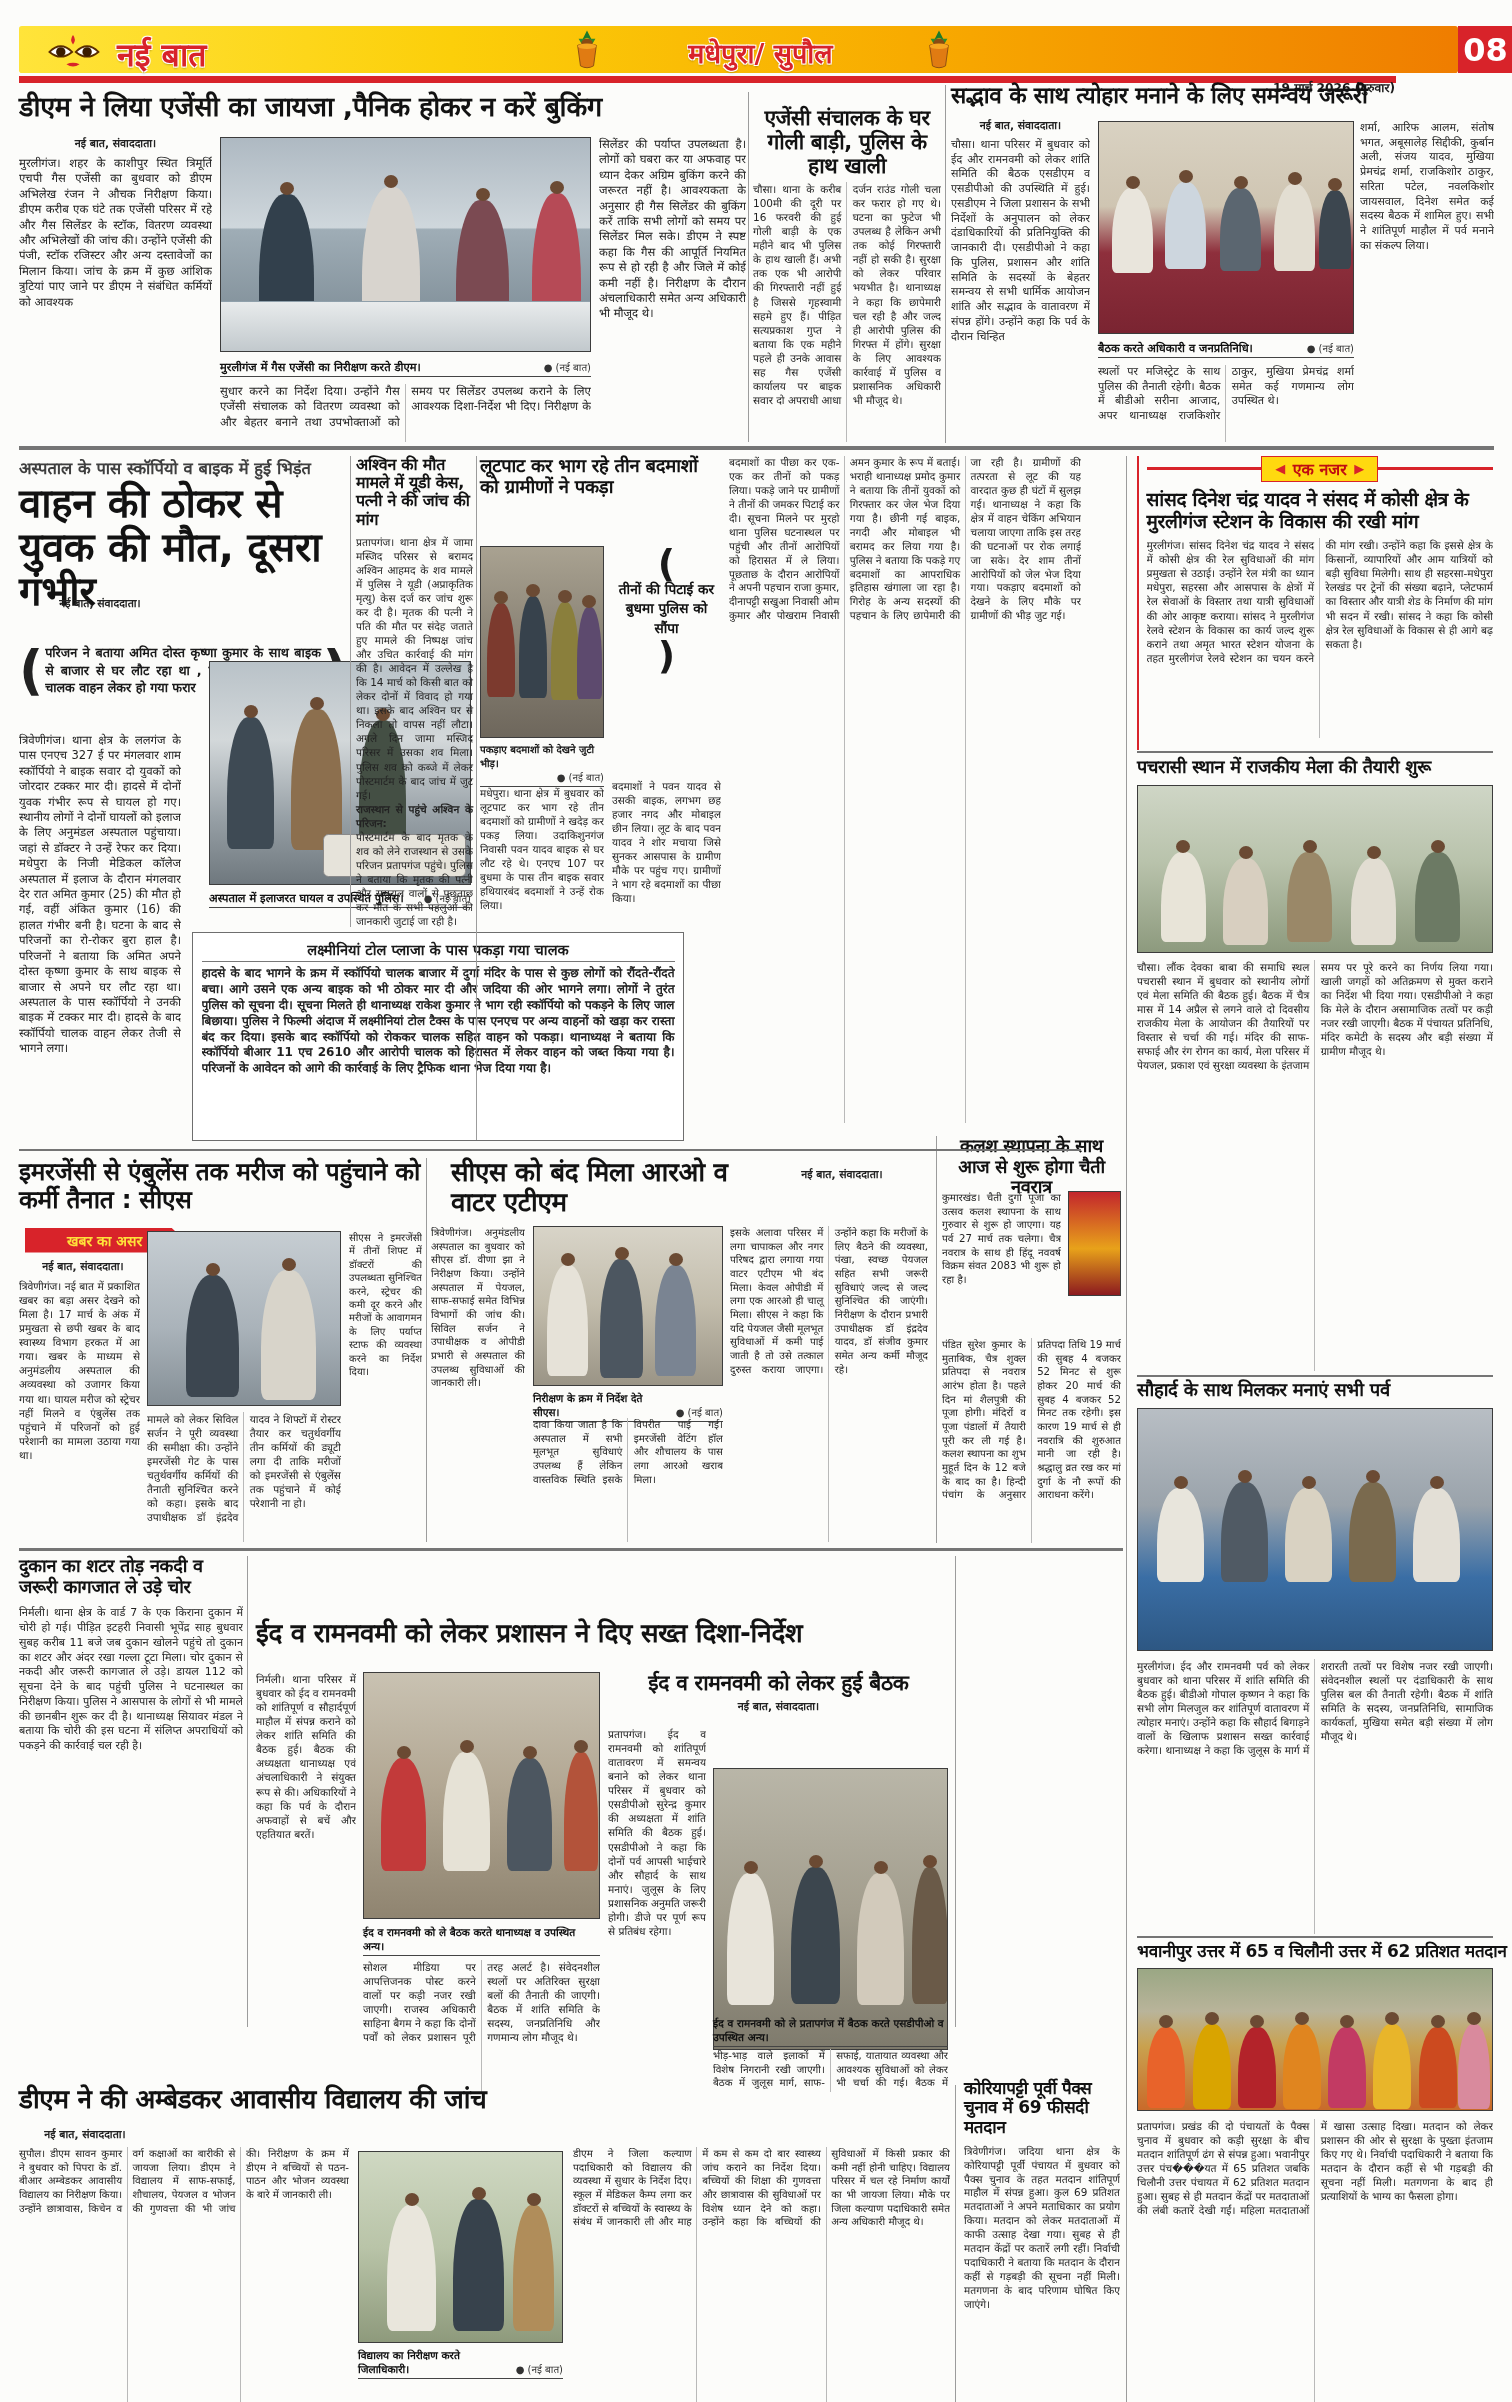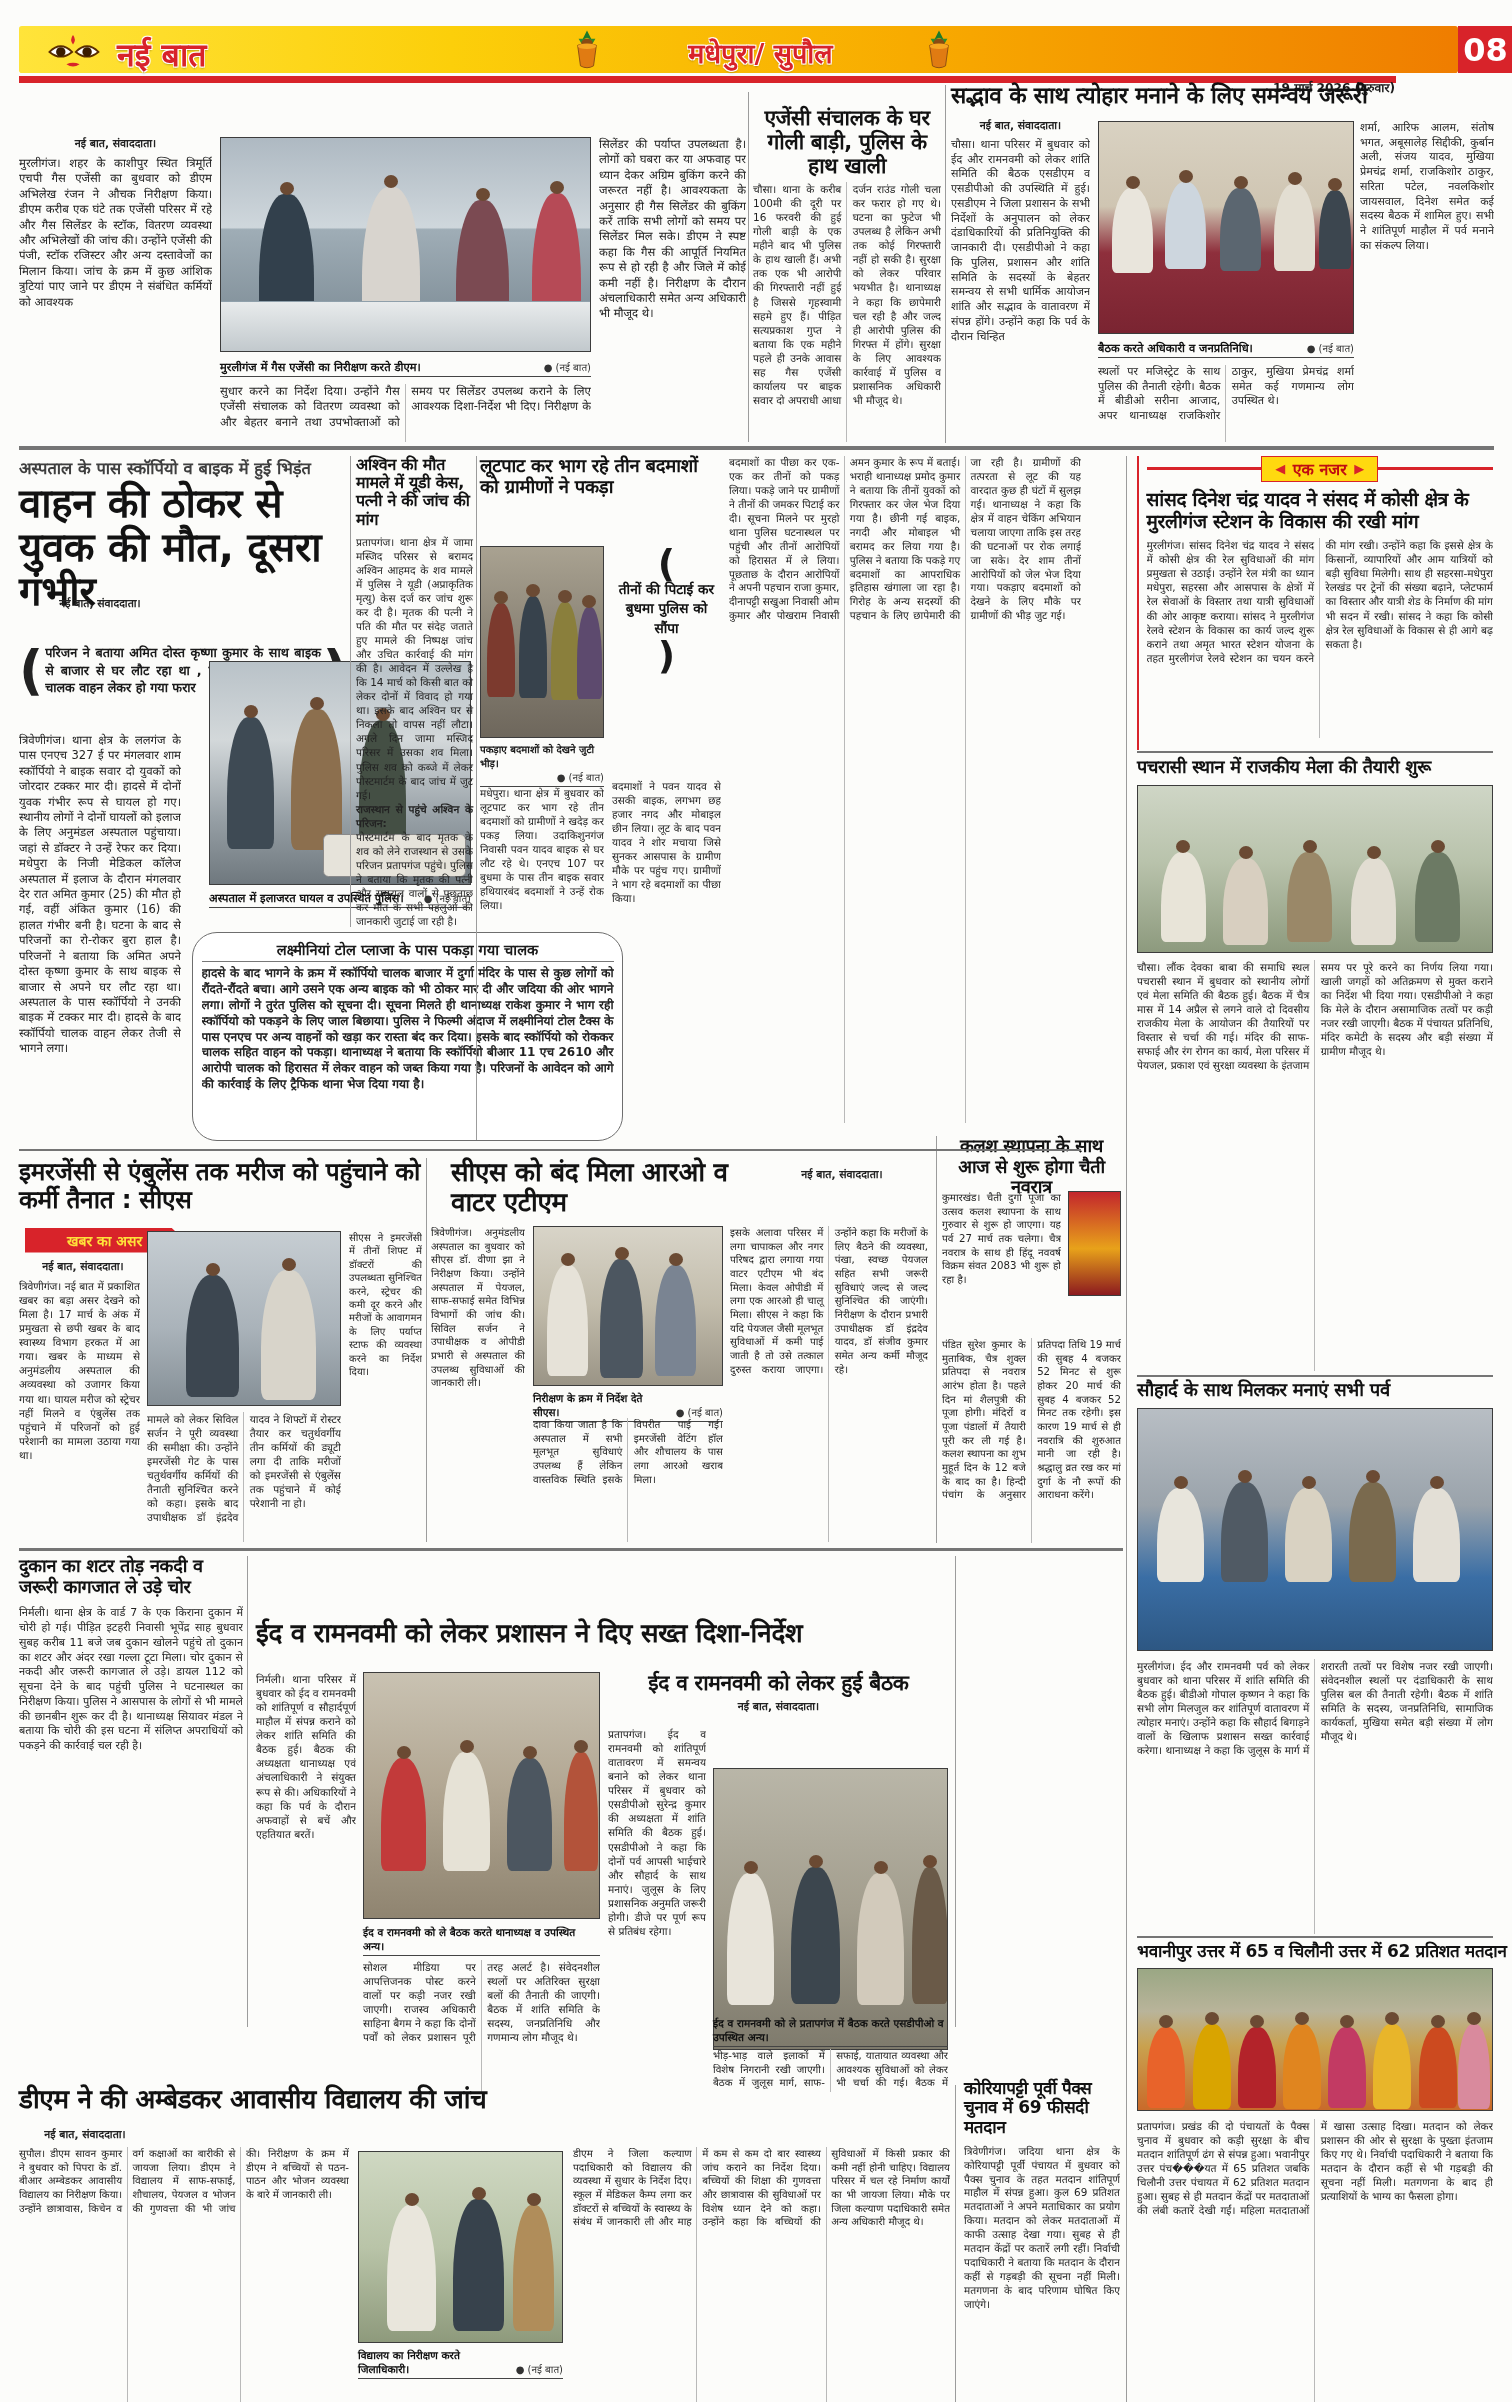--- a/index.html
+++ b/index.html
@@ -76,20 +76,21 @@
       <ellipse cx="15" cy="13" rx="6" ry="4" fill="#8a4b12"></ellipse>
       <path d="M5 16 Q15 12 25 16 L22 38 Q15 42 8 38 Z" fill="#e07b12" stroke="#8a4b12"></path>
       <ellipse cx="15" cy="17" rx="10" ry="3" fill="#f5a623"></ellipse>
     </svg>
   </div>
   <div class="abs pagebox" style="left:1458px;top:26px;width:55px;height:47px;">08</div>
   <div class="abs" style="left:19px;top:76px;width:1377px;height:6.6px;background:#d8232a;"></div>
   <div class="abs" style="left:1158px;top:79px;width:237px;text-align:right;font-size:12.2px;font-weight:700;">19 मार्च 2026 (गुरुवार)</div>
 
   <div class="abs" style="left:19px;top:92px;width:727px;height:350px;">
+    <div class="abs hl nowrap" style="left:0;top:0;width:727px;font-size:27px;">डीएम ने लिया एजेंसी का जायजा ,पैनिक होकर न करें बुकिंग</div>
     <div class="abs byline" style="left:0;top:43px;width:193px;">नई बात, संवाददाता।</div>
     <div class="abs body" style="left:0;top:64px;width:193px;height:286px;overflow:hidden;">मुरलीगंज। शहर के काशीपुर स्थित त्रिमूर्ति एचपी गैस एजेंसी का बुधवार को डीएम अभिलेख रंजन ने औचक निरीक्षण किया। डीएम करीब एक घंटे तक एजेंसी परिसर में रहे और गैस सिलेंडर के स्टॉक, वितरण व्यवस्था और अभिलेखों की जांच की। उन्होंने एजेंसी की पंजी, स्टॉक रजिस्टर और अन्य दस्तावेजों का मिलान किया। जांच के क्रम में कुछ आंशिक त्रुटियां पाए जाने पर डीएम ने संबंधित कर्मियों को आवश्यक</div>
     <div class="abs photo" style="left:201px;top:45px;width:371px;height:215px;background:linear-gradient(180deg,#aeb9c2 0%,#cfd7dc 42%,#9fadb6 43%,#76858f 100%);">
       <i class="fig" style="left:38px;top:56px;width:55px;height:141px;background:#32404c;"></i>
       <i class="fig" style="left:141px;top:49px;width:58px;height:151px;background:#d8d4ce;"></i>
       <i class="fig" style="left:235px;top:62px;width:53px;height:141px;background:#7b4a52;"></i>
       <i class="fig" style="left:311px;top:55px;width:49px;height:147px;background:#b64a56;"></i>
       <span style="position:absolute;left:0;bottom:0;width:100%;height:49px;background:linear-gradient(180deg,#e8ebec,#c2c9cd);border-top:1.9px solid #8fa0ab;"></span>
     </div>
     <div class="abs cap" style="left:201px;top:264px;width:371px;">
@@ -142,21 +143,21 @@
   <div class="abs photo" style="left:209px;top:661px;width:262px;height:224px;background:linear-gradient(180deg,#b9c2c8 0%,#d3d8da 35%,#97a0a6 70%,#6f787e 100%);">
     <i class="fig" style="left:17px;top:55px;width:47px;height:132px;background:#3e4a54;"></i>
     <i class="fig" style="left:81px;top:47px;width:51px;height:141px;background:#8c6f4e;"></i>
     <i class="fig" style="left:149px;top:58px;width:47px;height:132px;background:#444f44;"></i>
     <span style="position:absolute;left:113px;bottom:7.5px;width:141px;height:41px;background:#e6e3da;border-radius:5.6px;border:0.9px solid #8a8a8a;"></span>
   </div>
   <div class="abs cap" style="left:209px;top:887px;width:262px;">
     <span>अस्पताल में इलाजरत घायल व उपस्थित पुलिस।</span>
     <span class="credit"><span>●</span> <span>(नई बात)</span></span>
   </div>
-  <div class="abs boxstory" style="left:192px;top:932px;width:431px;height:209px;border-radius:25px;">
+  <div class="abs boxstory" style="left:192px;top:932px;width:492px;height:209px;">
     <div style="font-size:14.6px;font-weight:900;text-align:center;border-bottom:0.9px solid #777;padding-bottom:2.8px;margin-bottom:3.8px;">लक्ष्मीनियां टोल प्लाजा के पास पकड़ा गया चालक</div>
     <div class="body" style="font-size:12px;font-weight:700;line-height:1.32;overflow:hidden;height:168px;">हादसे के बाद भागने के क्रम में स्कॉर्पियो चालक बाजार में दुर्गा मंदिर के पास से कुछ लोगों को रौंदते-रौंदते बचा। आगे उसने एक अन्य बाइक को भी ठोकर मार दी और जदिया की ओर भागने लगा। लोगों ने तुरंत पुलिस को सूचना दी। सूचना मिलते ही थानाध्यक्ष राकेश कुमार ने भाग रही स्कॉर्पियो को पकड़ने के लिए जाल बिछाया। पुलिस ने फिल्मी अंदाज में लक्ष्मीनियां टोल टैक्स के पास एनएच पर अन्य वाहनों को खड़ा कर रास्ता बंद कर दिया। इसके बाद स्कॉर्पियो को रोककर चालक सहित वाहन को पकड़ा। थानाध्यक्ष ने बताया कि स्कॉर्पियो बीआर 11 एच 2610 और आरोपी चालक को हिरासत में लेकर वाहन को जब्त किया गया है। परिजनों के आवेदन को आगे की कार्रवाई के लिए ट्रैफिक थाना भेज दिया गया है।</div>
   </div>
   <div class="vline" style="left:350px;top:456px;height:471px;"></div>
 
   <div class="abs" style="left:356px;top:456px;width:117px;height:684px;">
     <div class="hl" style="font-size:16px;">अश्विन की मौत मामले में यूडी केस, पत्नी ने की जांच की मांग</div>
     <div class="body" style="font-size:10.5px;margin-top:5.6px;">प्रतापगंज। थाना क्षेत्र में जामा मस्जिद परिसर से बरामद अश्विन आहमद के शव मामले में पुलिस ने यूडी (अप्राकृतिक मृत्यु) केस दर्ज कर जांच शुरू कर दी है। मृतक की पत्नी ने पति की मौत पर संदेह जताते हुए मामले की निष्पक्ष जांच और उचित कार्रवाई की मांग की है। आवेदन में उल्लेख है कि 14 मार्च को किसी बात को लेकर दोनों में विवाद हो गया था। इसके बाद अश्विन घर से निकला तो वापस नहीं लौटा। अगले दिन जामा मस्जिद परिसर में उसका शव मिला। पुलिस शव को कब्जे में लेकर पोस्टमार्टम के बाद जांच में जुट गई।</div>
     <div class="body subhead" style="font-size:10.5px;">राजस्थान से पहुंचे अश्विन के परिजन:</div>
     <div class="body" style="font-size:10.5px;overflow:hidden;">पोस्टमार्टम के बाद मृतक के शव को लेने राजस्थान से उसके परिजन प्रतापगंज पहुंचे। पुलिस ने बताया कि मृतक की पत्नी और ससुराल वालों से पूछताछ कर मौत के सभी पहलुओं की जानकारी जुटाई जा रही है।</div>

